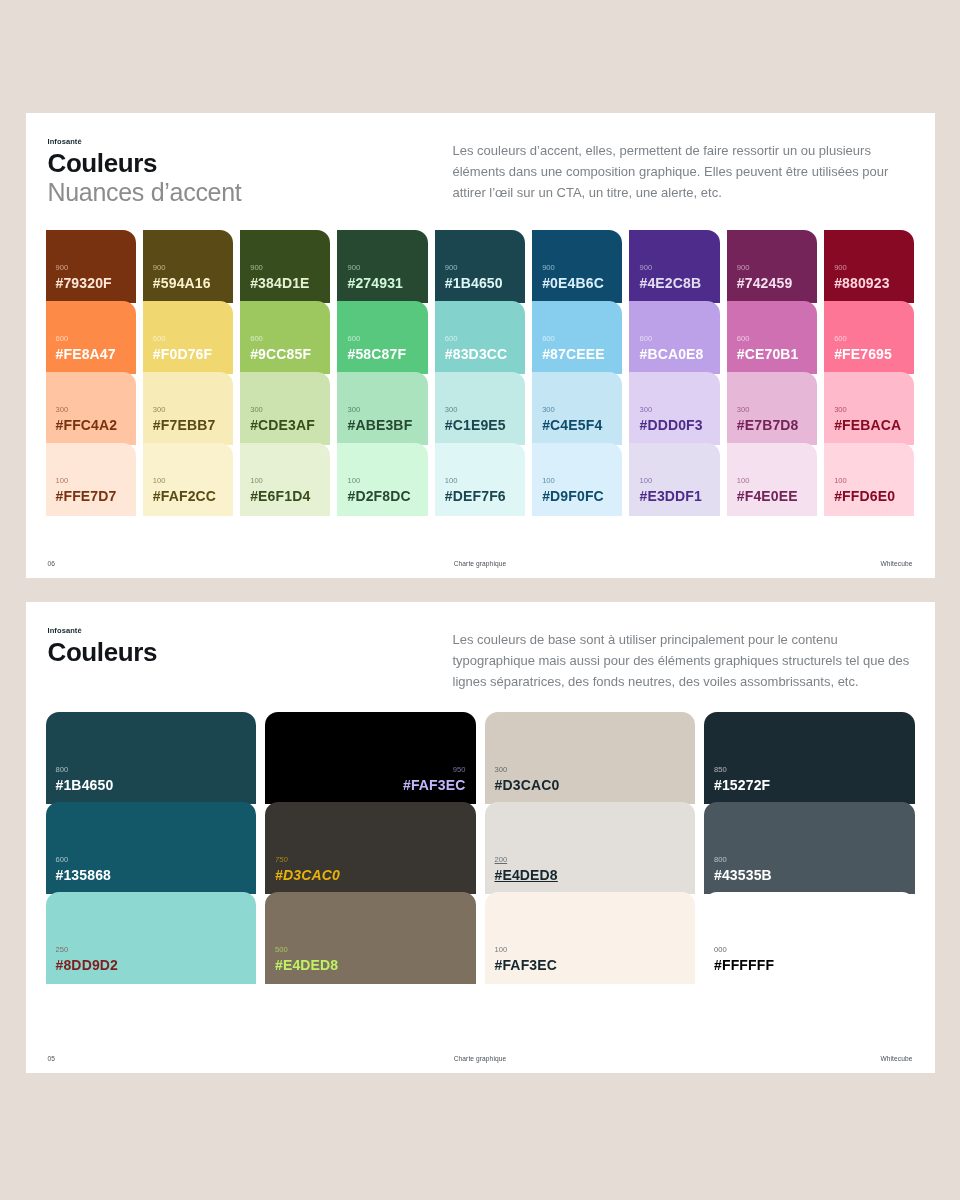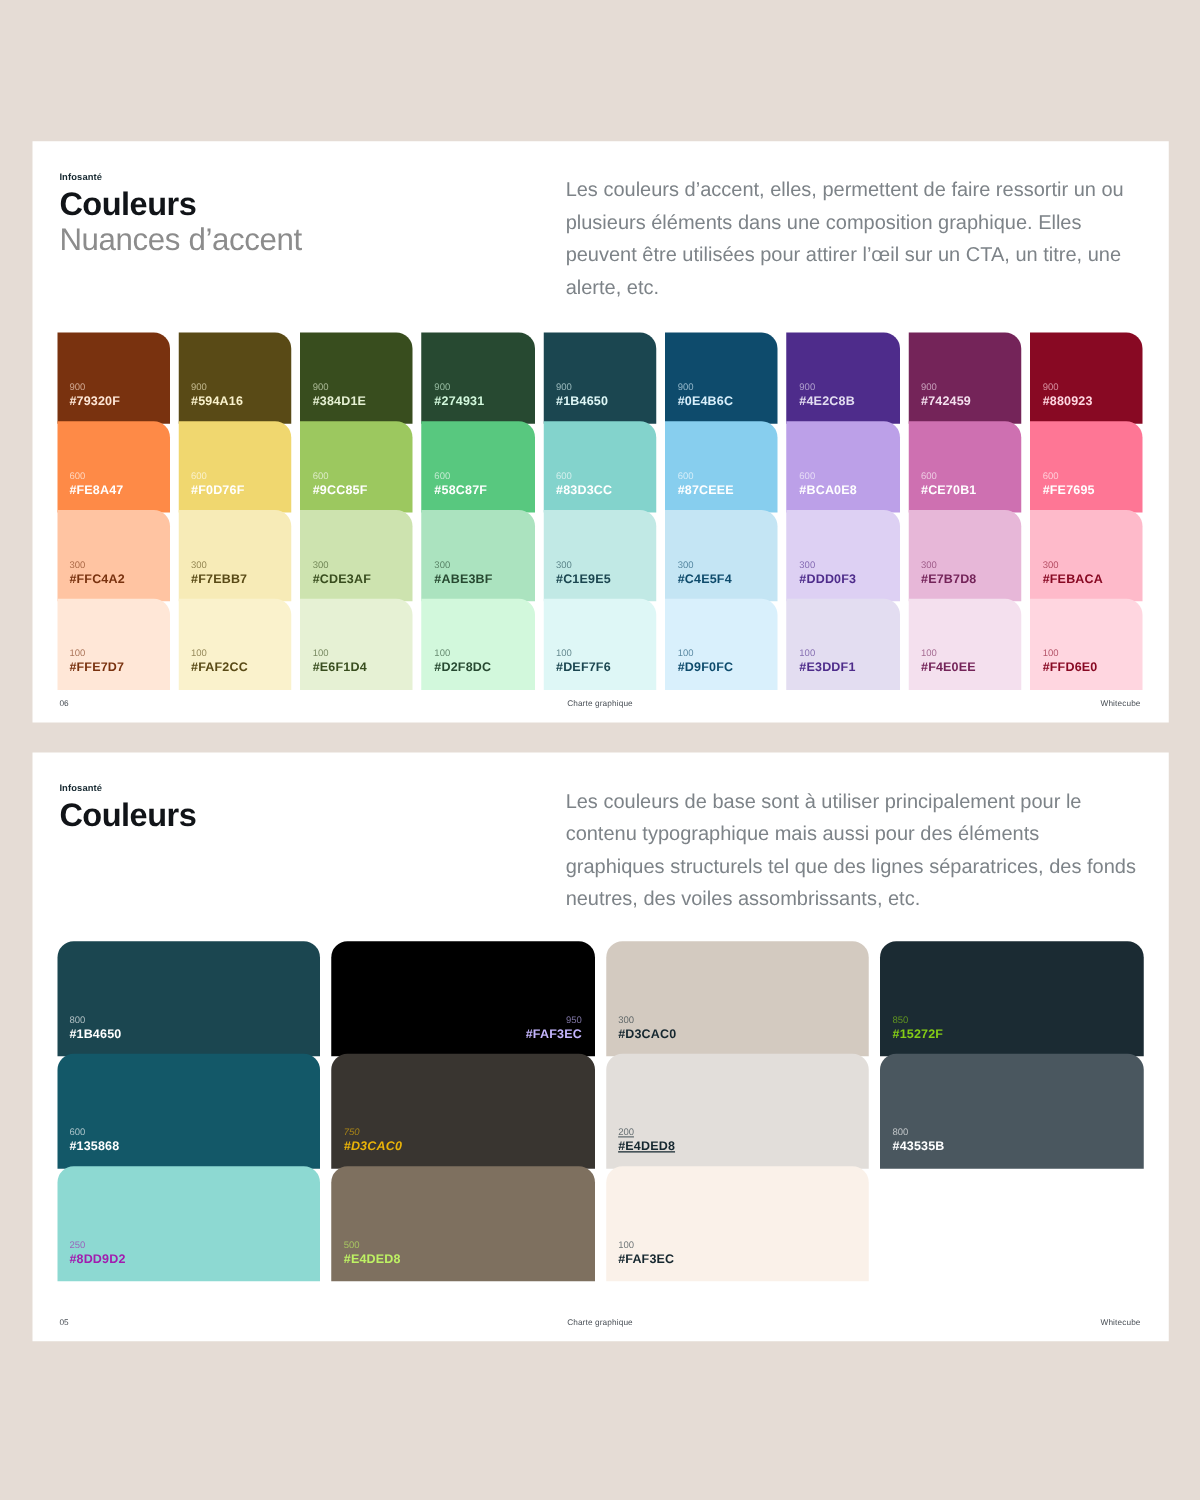--- a/index.html
+++ b/index.html
@@ -54,21 +54,21 @@
   }
   .title-sub {
     font-size: 25px;
     font-weight: 400;
     color: #8C8C8C;
     letter-spacing: -0.3px;
     line-height: 1.18;
   }
   .head-desc {
     width: 460px;
-    font-size: 16px;
+    font-size: 13px;
     line-height: 1.62;
     color: #7D8388;
     padding-top: 5px;
   }
 
   
   .palette {
     display: flex;
     gap: 7px;
     margin-top: 22px;
@@ -90,21 +90,21 @@
   .palette--accent .swatch { height: 73px; margin-top: -2px; }
   .palette--accent .swatch:first-child { margin-top: 0; }
   .palette--base .swatch { height: 92px; margin-top: -2px; border-top-left-radius: 13px; }
   .palette--base .swatch:first-child { margin-top: 0; }
   .sw-step {
     font-size: 7.6px;
     line-height: 1.45;
     opacity: .62;
   }
   .sw-hex {
-    font-size: 10px;
+    font-size: 14px;
     font-weight: 700;
     line-height: 1.45;
     letter-spacing: .15px;
   }
 
   
   .page-foot {
     margin-top: auto;
     display: flex;
     align-items: center;
@@ -316,21 +316,21 @@
     <div class="palette palette--base" id="palette-base">
         <div class="swatch-col">
           <div class="swatch" style="background: rgb(27, 70, 80); color: rgb(255, 255, 255);">
             <div class="sw-step">800</div>
             <div class="sw-hex">#1B4650</div>
           </div>
           <div class="swatch" style="background: rgb(19, 88, 104); color: rgb(255, 255, 255);">
             <div class="sw-step">600</div>
             <div class="sw-hex">#135868</div>
           </div>
-          <div class="swatch" style="background: rgb(141, 217, 210); color: #a21caf;">
+          <div class="swatch" style="background: rgb(141, 217, 210); color: #7f1d1d;">
             <div class="sw-step">250</div>
             <div class="sw-hex">#8DD9D2</div>
           </div>
         </div>
         <div class="swatch-col">
           <div class="swatch" style="background: rgb(0, 0, 0); color: #c4b5fd; align-items: flex-end;">
             <div class="sw-step">950</div>
             <div class="sw-hex">#FAF3EC</div>
           </div>
           <div class="swatch" style="background: rgb(57, 53, 48); color: #eab308; font-style: italic;">
@@ -350,27 +350,31 @@
           <div class="swatch" style="background: rgb(226, 222, 218); color: rgb(21, 39, 47); text-decoration: underline;">
             <div class="sw-step">200</div>
             <div class="sw-hex">#E4DED8</div>
           </div>
           <div class="swatch" style="background: rgb(250, 241, 233); color: rgb(21, 39, 47);">
             <div class="sw-step">100</div>
             <div class="sw-hex">#FAF3EC</div>
           </div>
         </div>
         <div class="swatch-col">
-          <div class="swatch" style="background: rgb(27, 43, 51); color: #84cc16; justify-content: flex-end;">
+          <div class="swatch" style="background: rgb(27, 43, 51); color: #ffffff; justify-content: flex-end;">
             <div class="sw-step">850</div>
             <div class="sw-hex">#15272F</div>
           </div>
           <div class="swatch" style="background: rgb(74, 87, 95); color: rgb(255, 255, 255);">
             <div class="sw-step">800</div>
             <div class="sw-hex">#43535B</div>
+          </div>
+          <div class="swatch" style="background: rgb(255, 255, 255);">
+            <div class="sw-step">000</div>
+            <div class="sw-hex">#FFFFFF</div>
           </div>
         </div>
       </div>
 
     <div class="page-foot">
       <div class="foot-num">05</div>
       <div class="foot-mid">Charte graphique</div>
       <div class="foot-brand">Whitecube</div>
     </div>
   </section>

